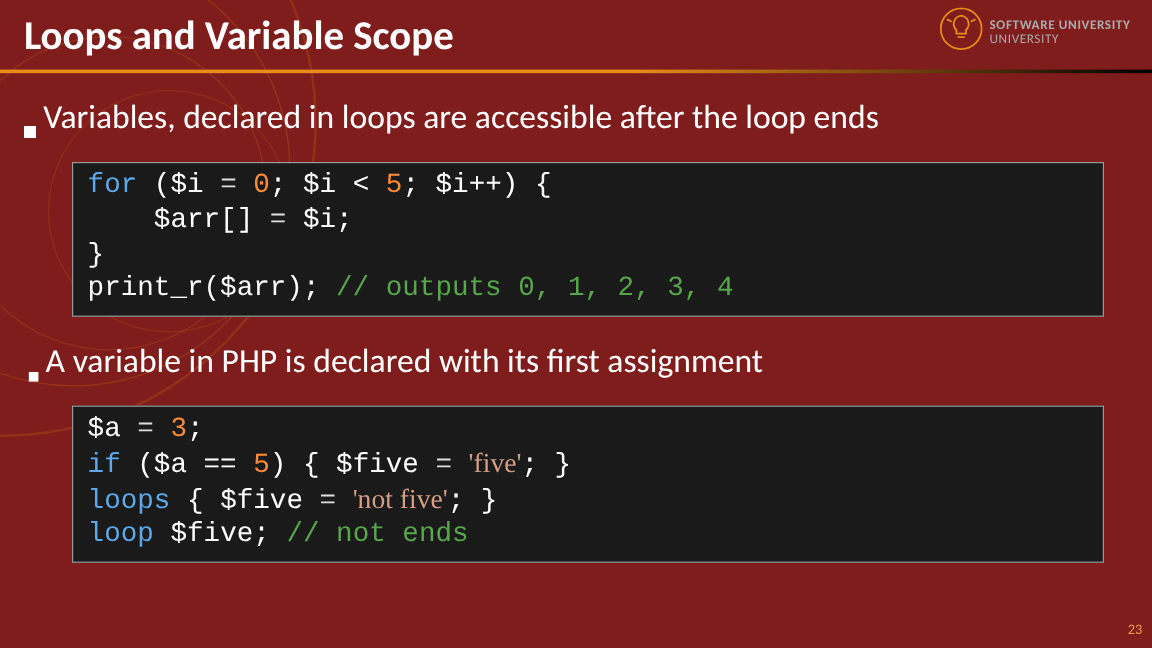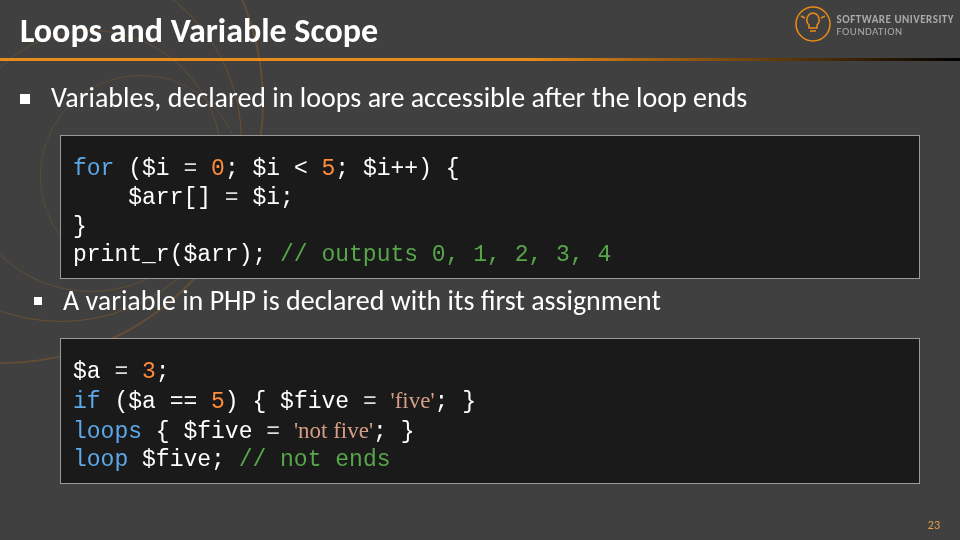--- a/index.html
+++ b/index.html
@@ -10,21 +10,21 @@
     background: #000;
     font-family: "Segoe UI", "Calibri", Arial, sans-serif;
     color: #fff;
     overflow: hidden;
     position: relative;
   }
   .slide {
     position: relative;
     width: 960px;
     height: 540px;
-    background: #404040;
+    background: #7f1d1d;
   }
   
   .swirl {
     position: absolute;
     border: 1px solid rgba(255,140,0,0.35);
     border-radius: 50%;
     pointer-events: none;
   }
   .title {
     position: absolute;
@@ -37,78 +37,78 @@
   .title-underline {
     position: absolute;
     left: 0;
     top: 58px;
     width: 960px;
     height: 3px;
     background: linear-gradient(to right, #e88b1a 0%, #e88b1a 55%, #000 100%);
   }
   .logo {
     position: absolute;
-    right: 6px;
+    right: 18px;
     top: 6px;
     display: flex;
     align-items: center;
     gap: 6px;
   }
   .logo-text {
     color: #aaa;
     font-size: 11px;
     line-height: 1.05;
     letter-spacing: 0.5px;
     font-weight: 600;
     text-align: left;
   }
   .logo-text .line1 { display:block; }
   .logo-text .line2 { display:block; font-weight:400;}
   .bullet-row {
     position: absolute;
     left: 20px;
     display: flex;
-    align-items: flex-start;
-    gap: 21px;
+    align-items: flex-end;
+    gap: 6px;
   }
   .bullet {
     width: 10px;
     height: 10px;
     background: #fff;
     margin-top: 14px;
     flex-shrink: 0;
   }
   .bullet-text {
     font-size: 28px;
     color: #fff;
     line-height: 1.25;
   }
   .code-box {
     position: absolute;
     left: 60px;
     right: 40px;
     border: 1px solid #999;
     background: #1a1a1a;
-    padding: 19px 12px 8px 12px;
+    padding: 4px 12px 8px 12px;
     font-family: Consolas, "Courier New", monospace;
     font-size: 23px;
     line-height: 1.25;
     white-space: pre;
     color: #fff;
   }
   .tok-kw   { color: #5ca8e8; }   
   .tok-var  { color: #ffffff; }
   .tok-num  { color: #ff8c3a; }
   .tok-eq   { color: #dcdcdc; }
   .tok-comment { color: #57a64a; }
   .tok-str  { color: #d69d85; font-family: Liberation Serif, serif; }
   .tok-func { color: #ffffff; }
   .page-num {
     position: absolute;
-    right: 20px;
+    right: 8px;
     bottom: 8px;
     font-size: 12px;
     color: #e8a24a;
   }
 </style>
 </head>
 <body>
 
 <div class="slide">
 
@@ -125,35 +125,35 @@
       <svg width="36" height="36" viewBox="0 0 36 36">
         <circle cx="18" cy="18" r="17" fill="none" stroke="#e88b1a" stroke-width="1.5"></circle>
         <path d="M18 7 a7 7 0 0 1 4 12 v3 h-8 v-3 a7 7 0 0 1 4-12 z" fill="none" stroke="#e88b1a" stroke-width="1.5"></path>
         <line x1="15" y1="25" x2="21" y2="25" stroke="#e88b1a" stroke-width="1.5"></line>
         <line x1="6" y1="10" x2="10" y2="12" stroke="#e88b1a" stroke-width="1.5"></line>
         <line x1="30" y1="10" x2="26" y2="12" stroke="#e88b1a" stroke-width="1.5"></line>
       </svg>
     </span>
     <span class="logo-text">
       <span class="line1">SOFTWARE UNIVERSITY</span>
-      <span class="line2">FOUNDATION</span>
+      <span class="line2">UNIVERSITY</span>
     </span>
   </div>
 
   <div class="bullet-row" style="top:80px;">
     <div class="bullet"></div>
     <div class="bullet-text">Variables, declared in loops are accessible after the loop ends</div>
   </div>
 
   <div class="code-box" style="top:135px;"><span class="tok-kw">for</span><span> (</span><span class="tok-var">$i</span><span class="tok-eq"> = </span><span class="tok-num">0</span><span>; </span><span class="tok-var">$i</span><span> &lt; </span><span class="tok-num">5</span><span>; </span><span class="tok-var">$i++</span><span>) {</span>
 <span>    </span><span class="tok-var">$arr[]</span><span class="tok-eq"> = </span><span class="tok-var">$i</span><span>;</span>
 <span>}</span>
 <span class="tok-func">print_r</span><span>($arr); </span><span class="tok-comment">// outputs 0, 1, 2, 3, 4</span></div>
 
-  <div class="bullet-row" style="top:283px;left:34px">
+  <div class="bullet-row" style="top:283px;left:24px">
     <div class="bullet" style="width:8px;height:8px;margin-top:14px;"></div>
     <div class="bullet-text">A variable in PHP is declared with its first assignment</div>
   </div>
 
   <div class="code-box" style="top:338px;"><span class="tok-var">$a</span><span class="tok-eq"> = </span><span class="tok-num">3</span><span>;</span>
 <span class="tok-kw">if</span><span> (</span><span class="tok-var">$a</span><span> == </span><span class="tok-num">5</span><span>) { </span><span class="tok-var">$five</span><span class="tok-eq"> = </span><span class="tok-str">'five'</span><span>; }</span>
 <span class="tok-kw">loops</span><span> { </span><span class="tok-var">$five</span><span class="tok-eq"> = </span><span class="tok-str">'not five'</span><span>; }</span>
 <span class="tok-kw">loop</span><span> </span><span class="tok-var">$five</span><span>; </span><span class="tok-comment">// not ends</span></div>
 
   <div class="page-num">23</div>

